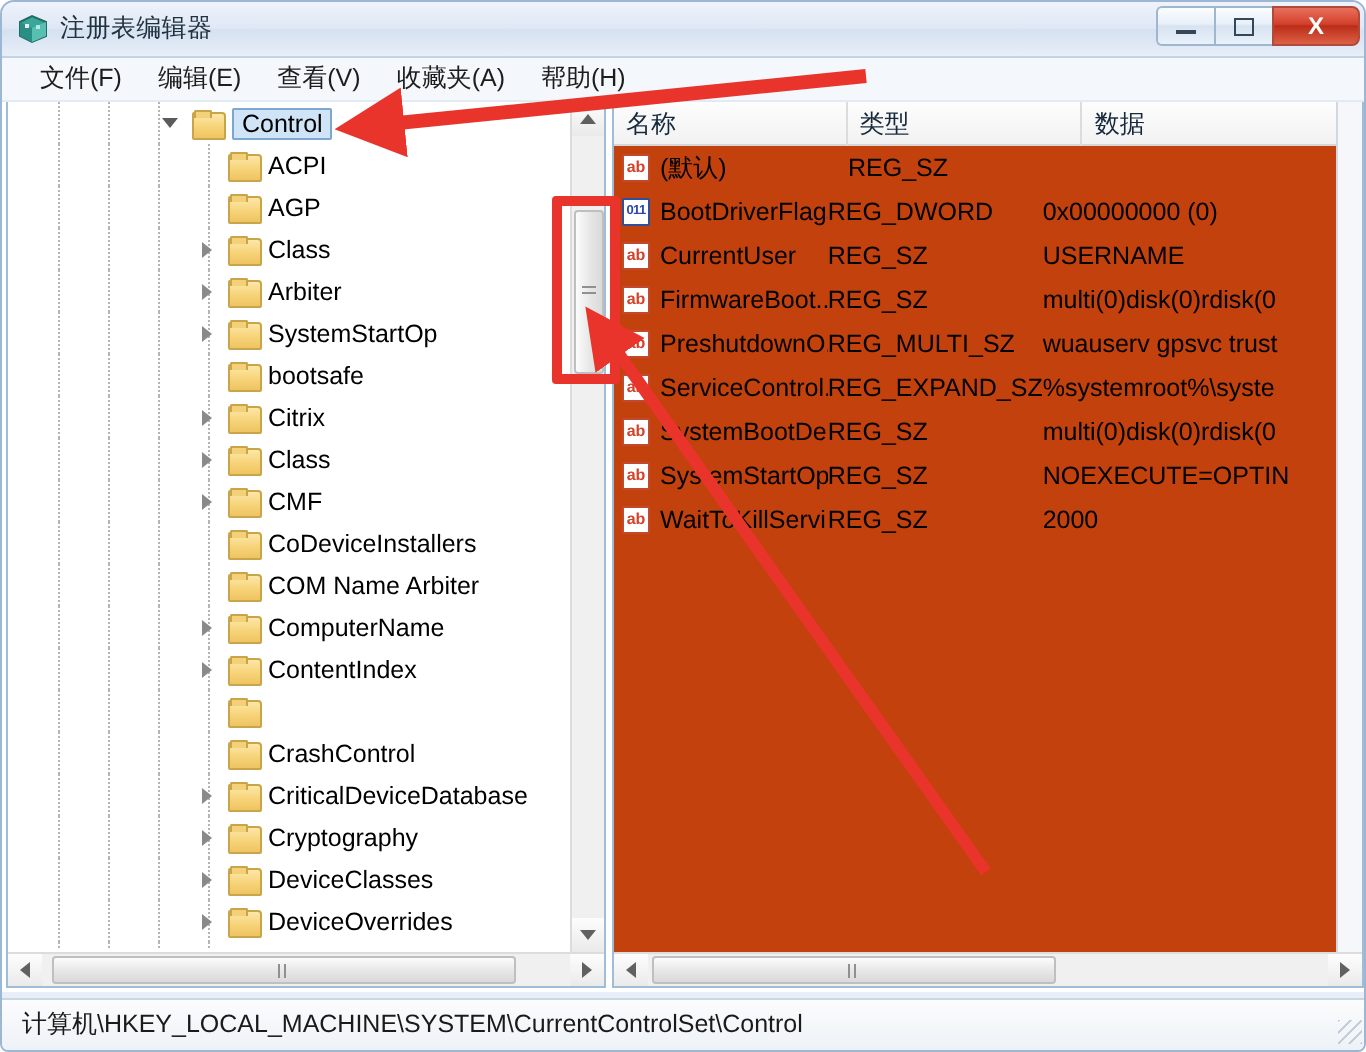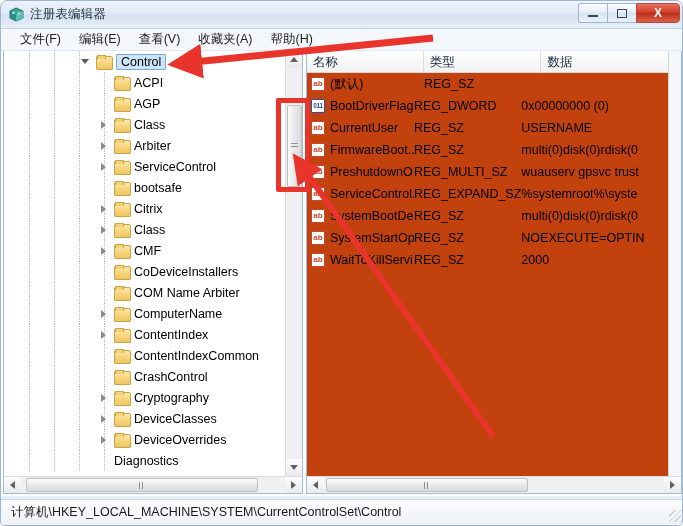--- a/index.html
+++ b/index.html
@@ -326,21 +326,21 @@
           </div>
           <div class="tree-row child">
             <span class="dotline" style="left: 25px;"></span>
             <span class="dotline" style="left: 50px;"></span>
             <span class="dotline" style="left: 75px;"></span>
             <span class="dotline" style="left: 100px;"></span>
             <span class="twisty" style="left: 94px;">
               <i class="tw-collapsed"></i>
             </span>
             <span class="folder"></span>
-            <span class="tree-label">ServiceControl</span>
+            <span class="tree-label">SystemStartOp</span>
           </div>
           <div class="tree-row child">
             <span class="dotline" style="left: 25px;"></span>
             <span class="dotline" style="left: 50px;"></span>
             <span class="dotline" style="left: 75px;"></span>
             <span class="dotline" style="left: 100px;"></span>
             <span class="folder"></span>
             <span class="tree-label">bootsafe</span>
           </div>
           <div class="tree-row child">
@@ -413,29 +413,39 @@
             </span>
             <span class="folder"></span>
             <span class="tree-label">ContentIndex</span>
           </div>
           <div class="tree-row child">
             <span class="dotline" style="left: 25px;"></span>
             <span class="dotline" style="left: 50px;"></span>
             <span class="dotline" style="left: 75px;"></span>
             <span class="dotline" style="left: 100px;"></span>
             <span class="folder"></span>
-            <span class="tree-label">ContentIndexCommon</span>
           </div>
           <div class="tree-row child">
             <span class="dotline" style="left: 25px;"></span>
             <span class="dotline" style="left: 50px;"></span>
             <span class="dotline" style="left: 75px;"></span>
             <span class="dotline" style="left: 100px;"></span>
             <span class="folder"></span>
             <span class="tree-label">CrashControl</span>
+          </div>
+          <div class="tree-row child">
+            <span class="dotline" style="left: 25px;"></span>
+            <span class="dotline" style="left: 50px;"></span>
+            <span class="dotline" style="left: 75px;"></span>
+            <span class="dotline" style="left: 100px;"></span>
+            <span class="twisty" style="left: 94px;">
+              <i class="tw-collapsed"></i>
+            </span>
+            <span class="folder"></span>
+            <span class="tree-label">CriticalDeviceDatabase</span>
           </div>
           <div class="tree-row child">
             <span class="dotline" style="left: 25px;"></span>
             <span class="dotline" style="left: 50px;"></span>
             <span class="dotline" style="left: 75px;"></span>
             <span class="dotline" style="left: 100px;"></span>
             <span class="twisty" style="left: 94px;">
               <i class="tw-collapsed"></i>
             </span>
             <span class="folder"></span>

